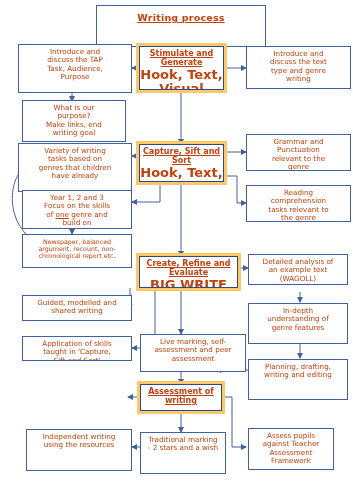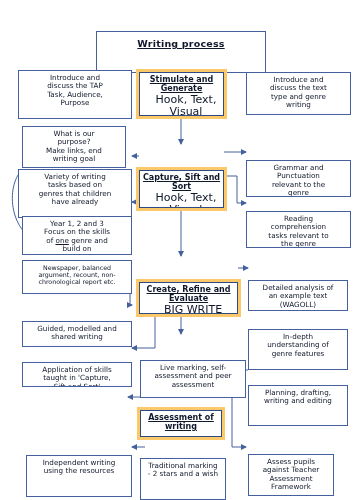--- a/index.html
+++ b/index.html
@@ -11,29 +11,28 @@
   }
   #canvas{position:relative;width:353px;height:500px;}
 
   svg.wires{position:absolute;left:0;top:0;width:353px;height:500px;pointer-events:none;}
 
   .node{
     position:absolute;
     box-sizing:border-box;
     border:1px solid #44619d;
     background:#ffffff;
-    color:#0f172a;
+    color:#c2410c;
     display:flex;
     flex-direction:column;
     align-items:center;
     justify-content:flex-start;
     text-align:center;
     overflow:hidden;
     padding-top:3px;
-    margin-top:26px;
   }
   .node .ln{
     display:block;
     width:100%;
     line-height:1.15;
   }
 
   
   .title-box{
     border:1px solid #44619d;
@@ -57,26 +56,25 @@
   }
   .stage .hd{
     font-weight:bold;
     font-size:8px;
     line-height:1.12;
     display:block;
     width:100%;
     text-decoration:underline;
   }
   .stage .sub{
-    font-weight:normal;
-    font-size:11px;
+    font-weight:bold;
+    font-size:13px;
     line-height:1.12;
     display:block;
     width:100%;
-    padding-left:9px;
   }
 
   .side .ln{font-size:7.2px;}
   .small .ln{font-size:6.3px;}
   .u{text-decoration:underline;}
 </style>
 </head>
 <body>
 
 <div id="canvas">

